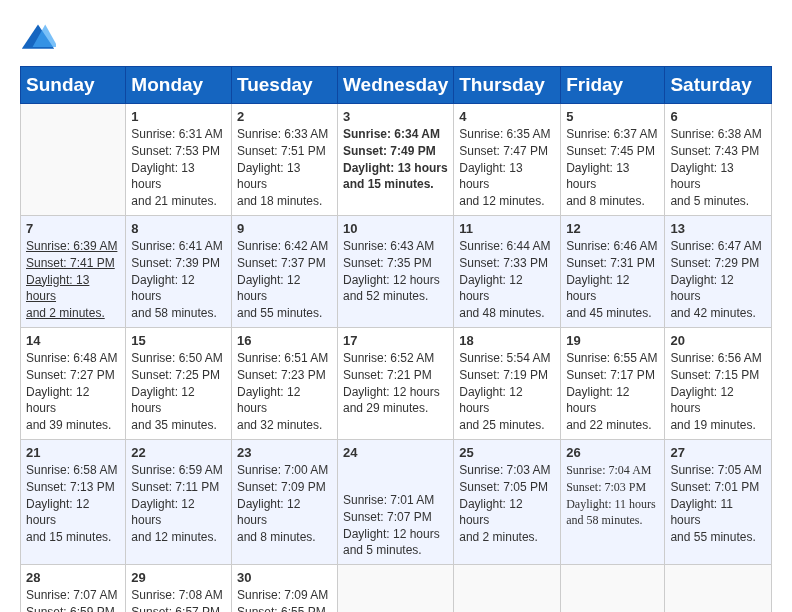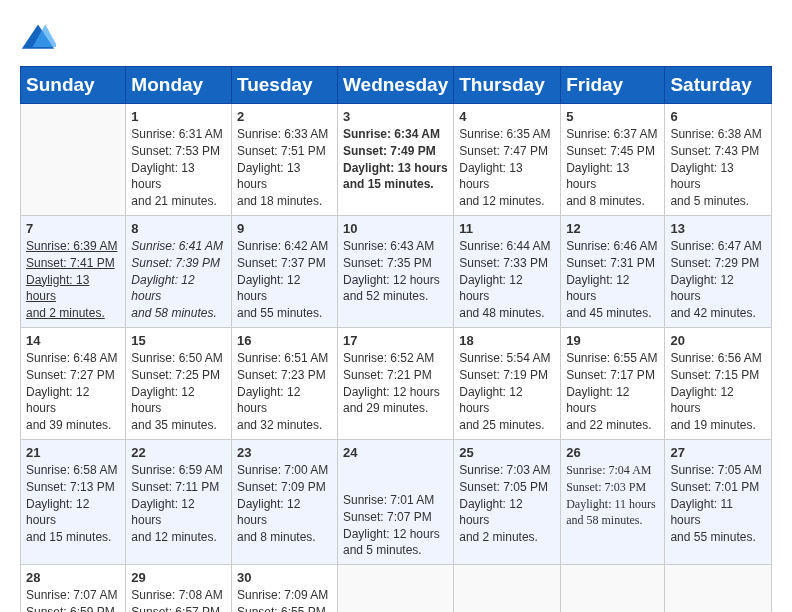--- a/index.html
+++ b/index.html
@@ -166,21 +166,21 @@
       <tr class="row-shade">
         <td>
           <div class="day-number">7</div>
           <div class="day-info" style="white-space: pre-line; text-decoration: underline;">Sunrise: 6:39 AM
 Sunset: 7:41 PM
 Daylight: 13 hours
 and 2 minutes.</div>
         </td>
         <td>
           <div class="day-number">8</div>
-          <div class="day-info" style="white-space: pre-line; font-style: italic;">Sunrise: 6:41 AM
+          <div class="day-info" style="white-space: pre-line;">Sunrise: 6:41 AM
 Sunset: 7:39 PM
 Daylight: 12 hours
 and 58 minutes.</div>
         </td>
         <td>
           <div class="day-number">9</div>
           <div class="day-info" style="white-space: pre-line;">Sunrise: 6:42 AM
 Sunset: 7:37 PM
 Daylight: 12 hours
 and 55 minutes.</div>

